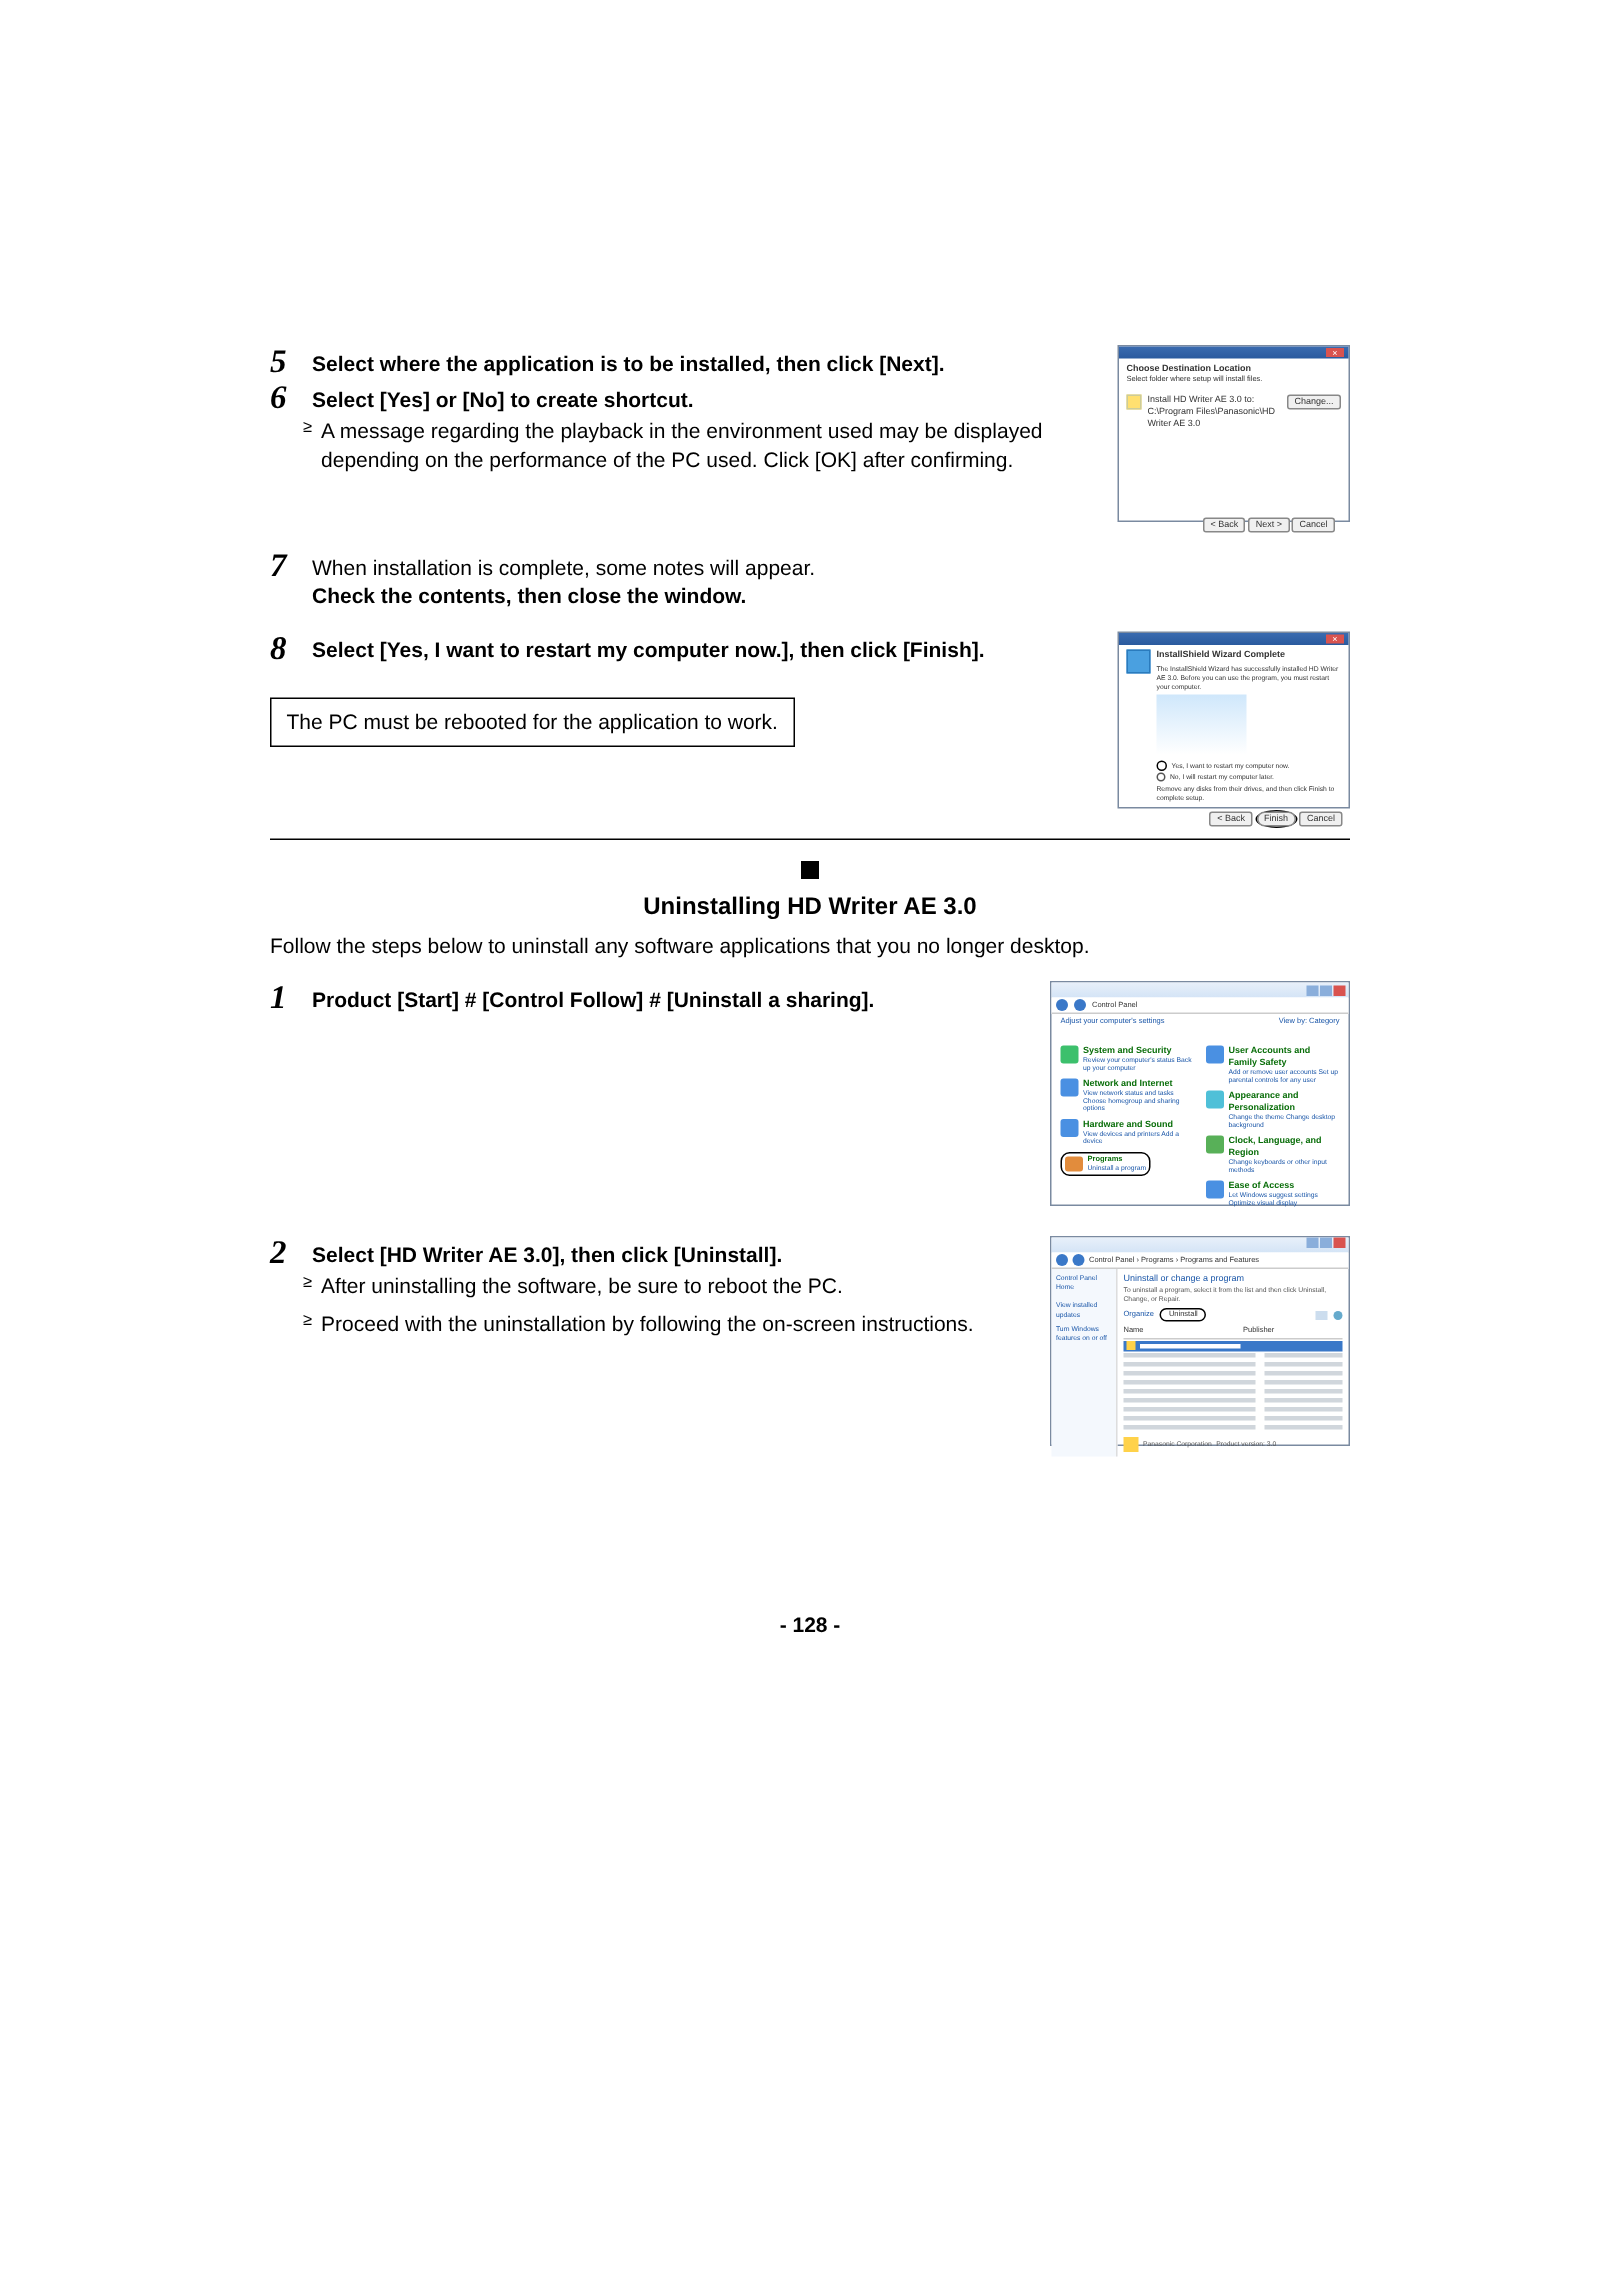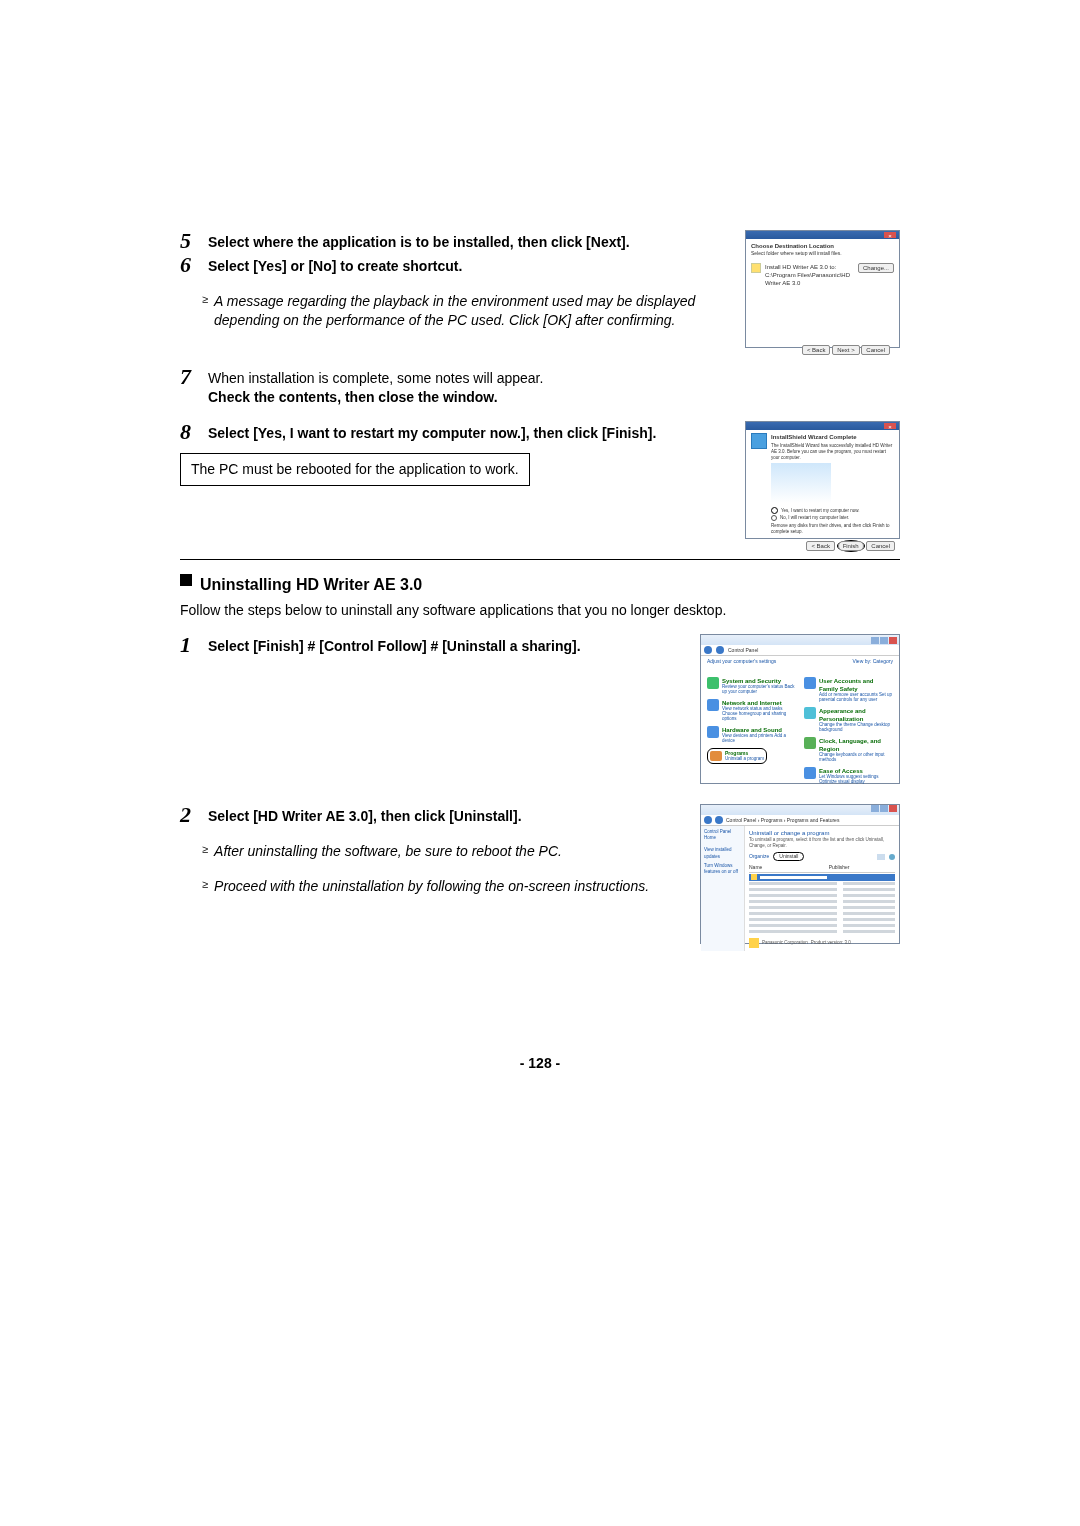--- a/index.html
+++ b/index.html
@@ -13,27 +13,27 @@
     font-size: 14px;
     line-height: 1.35;
   }
   .row { display: flex; gap: 16px; margin-bottom: 8px; }
   .left-col { flex: 1 1 auto; }
   .right-col { flex: 0 0 auto; }
   .step { display: flex; gap: 10px; margin-bottom: 2px; }
   .step-num { font-family: Georgia, 'Times New Roman', serif; font-style: italic; font-weight: bold; font-size: 22px; line-height: 1; min-width: 18px; }
   .step-body { flex: 1; padding-top: 3px; }
   .step-bold { font-weight: bold; }
-  .bullet { display: flex; gap: 6px; margin-left: 22px; margin-top: 16px; margin-bottom: 6px; font-style: italic; }
+  .bullet { display: flex; gap: 6px; margin-left: 22px; margin-top: 2px; margin-bottom: 6px; }
   .bullet-dot::before { content: "≥"; font-size: 11px; line-height: 1.4; }
   .bullet-dot { font-size: 10px; }
   .bullet-text { flex: 1; }
-  .note-box { border: 1px solid #000; padding: 6px 10px; margin-left: 0; margin-top: 8px; margin-bottom: 10px; display: inline-block; }
+  .note-box { border: 1px solid #000; padding: 6px 10px; margin-left: 0; margin-top: 20px; margin-bottom: 10px; display: inline-block; }
   .divider { border: none; border-top: 1.5px solid #000; margin: 20px 0 14px 0; }
-  .heading { font-weight: bold; font-size: 16px; margin-bottom: 6px; display: flex; align-items: flex-start; gap: 8px; }
+  .heading { font-weight: bold; font-size: 16px; margin-bottom: 6px; display: flex; align-items: center; gap: 8px; flex-direction: column; }
   .heading-sq { width: 12px; height: 12px; background: #000; display: inline-block; }
   .intro { margin-bottom: 14px; }
   .page-num { text-align: center; margin-top: 110px; font-weight: bold; }
 
   
   .mock { border: 1px solid #7a8aa0; background: #fff; font-size: 6px; color: #333; }
   .mock-titlebar { background: linear-gradient(#3a6bb0,#2a5a9e); color:#fff; padding:1px 3px; display:flex; justify-content:space-between; font-size:6px; height:8px; }
   .mock-titlebar .x { background:#d9534f; width:12px; text-align:center; }
   .btn { border:1px solid #888; border-radius:2px; padding:0px 4px; font-size:6px; background:#f0f0f0; display:inline-block; }
   .circle { border:1.5px solid #000; border-radius:50%; display:inline-block; }
@@ -205,21 +205,21 @@
   <span class="heading-sq"></span>
   <span>Uninstalling HD Writer AE 3.0</span>
 </div>
 <div class="intro">Follow the steps below to uninstall any software applications that you no longer desktop.</div>
 
 <div class="row">
   <div class="left-col">
     <div class="step">
       <div class="step-num">1</div>
       <div class="step-body step-bold">
-        <span>Select [Finish] </span><span>#</span><span> [Control Follow] </span><span>#</span><span> [Uninstall a sharing].</span>
+        <span>Product [Start] </span><span>#</span><span> [Control Follow] </span><span>#</span><span> [Uninstall a sharing].</span>
       </div>
     </div>
   </div>
   <div class="right-col">
     <div class="mock scr3">
       <div class="win-top">
           <span class="win-dot"></span>
           <span class="win-dot"></span>
           <span class="win-dot r"></span>
         </div>

